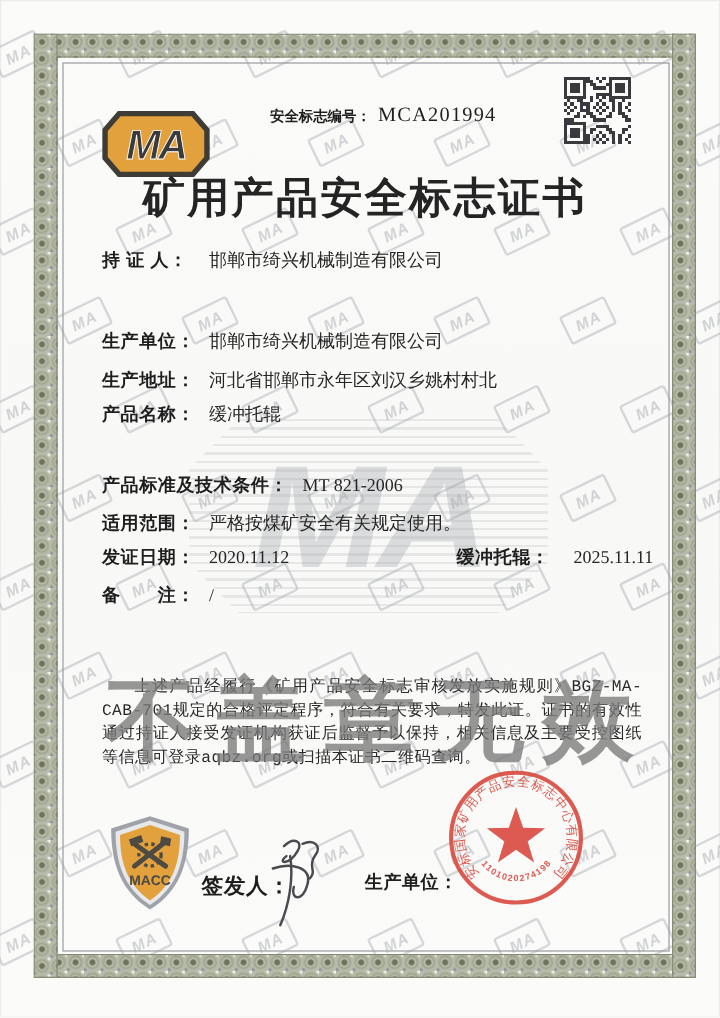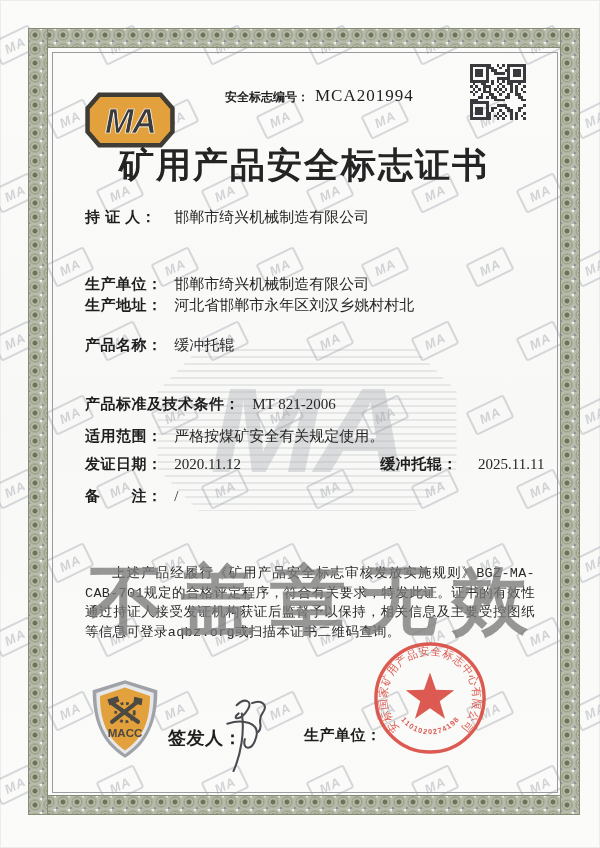--- a/index.html
+++ b/index.html
@@ -60,21 +60,21 @@
   .title{
     position:absolute;left:48px;top:142px;width:512px;margin:0;z-index:3;
     text-align:center;font-family:"Liberation Serif",serif;
     font-size:35px;font-weight:bold;letter-spacing:2px;color:#242424;
   }
   
   .row{position:absolute;left:85px;width:460px;z-index:3;white-space:nowrap;font-size:15px;}
   .row .lbl{font-weight:bold;display:inline-block;min-width:85px;letter-spacing:.5px;}
   .row.long .lbl{min-width:0;margin-right:8px;}
   .row .val{font-family:"Liberation Serif",serif;color:#262626;}
-  .r0{top:208px}.r1{top:242px}.r2{top:275px}.r3{top:296px}
+  .r0{top:208px}.r1{top:242px}.r2{top:275px}.r3{top:308px}
   .r4{top:336px}.r5{top:365px}.r6{top:395px}.r7{top:427px}
   .row-dates{top:455px}
   .row-dates .lbl2{font-weight:bold;display:inline-block;margin-left:62px;margin-right:16px;letter-spacing:.5px;}
   .row-dates .val{display:inline-block;min-width:140px;}
   .row-remark{top:487px}
   
   .notice{
     position:absolute;left:85px;top:564px;width:450px;z-index:3;margin:0;
     font-family:Liberation Mono, monospace;font-size:13.5px;line-height:19.5px;
     text-align:justify;text-indent:2em;color:#2a2a2a;letter-spacing:.3px;

